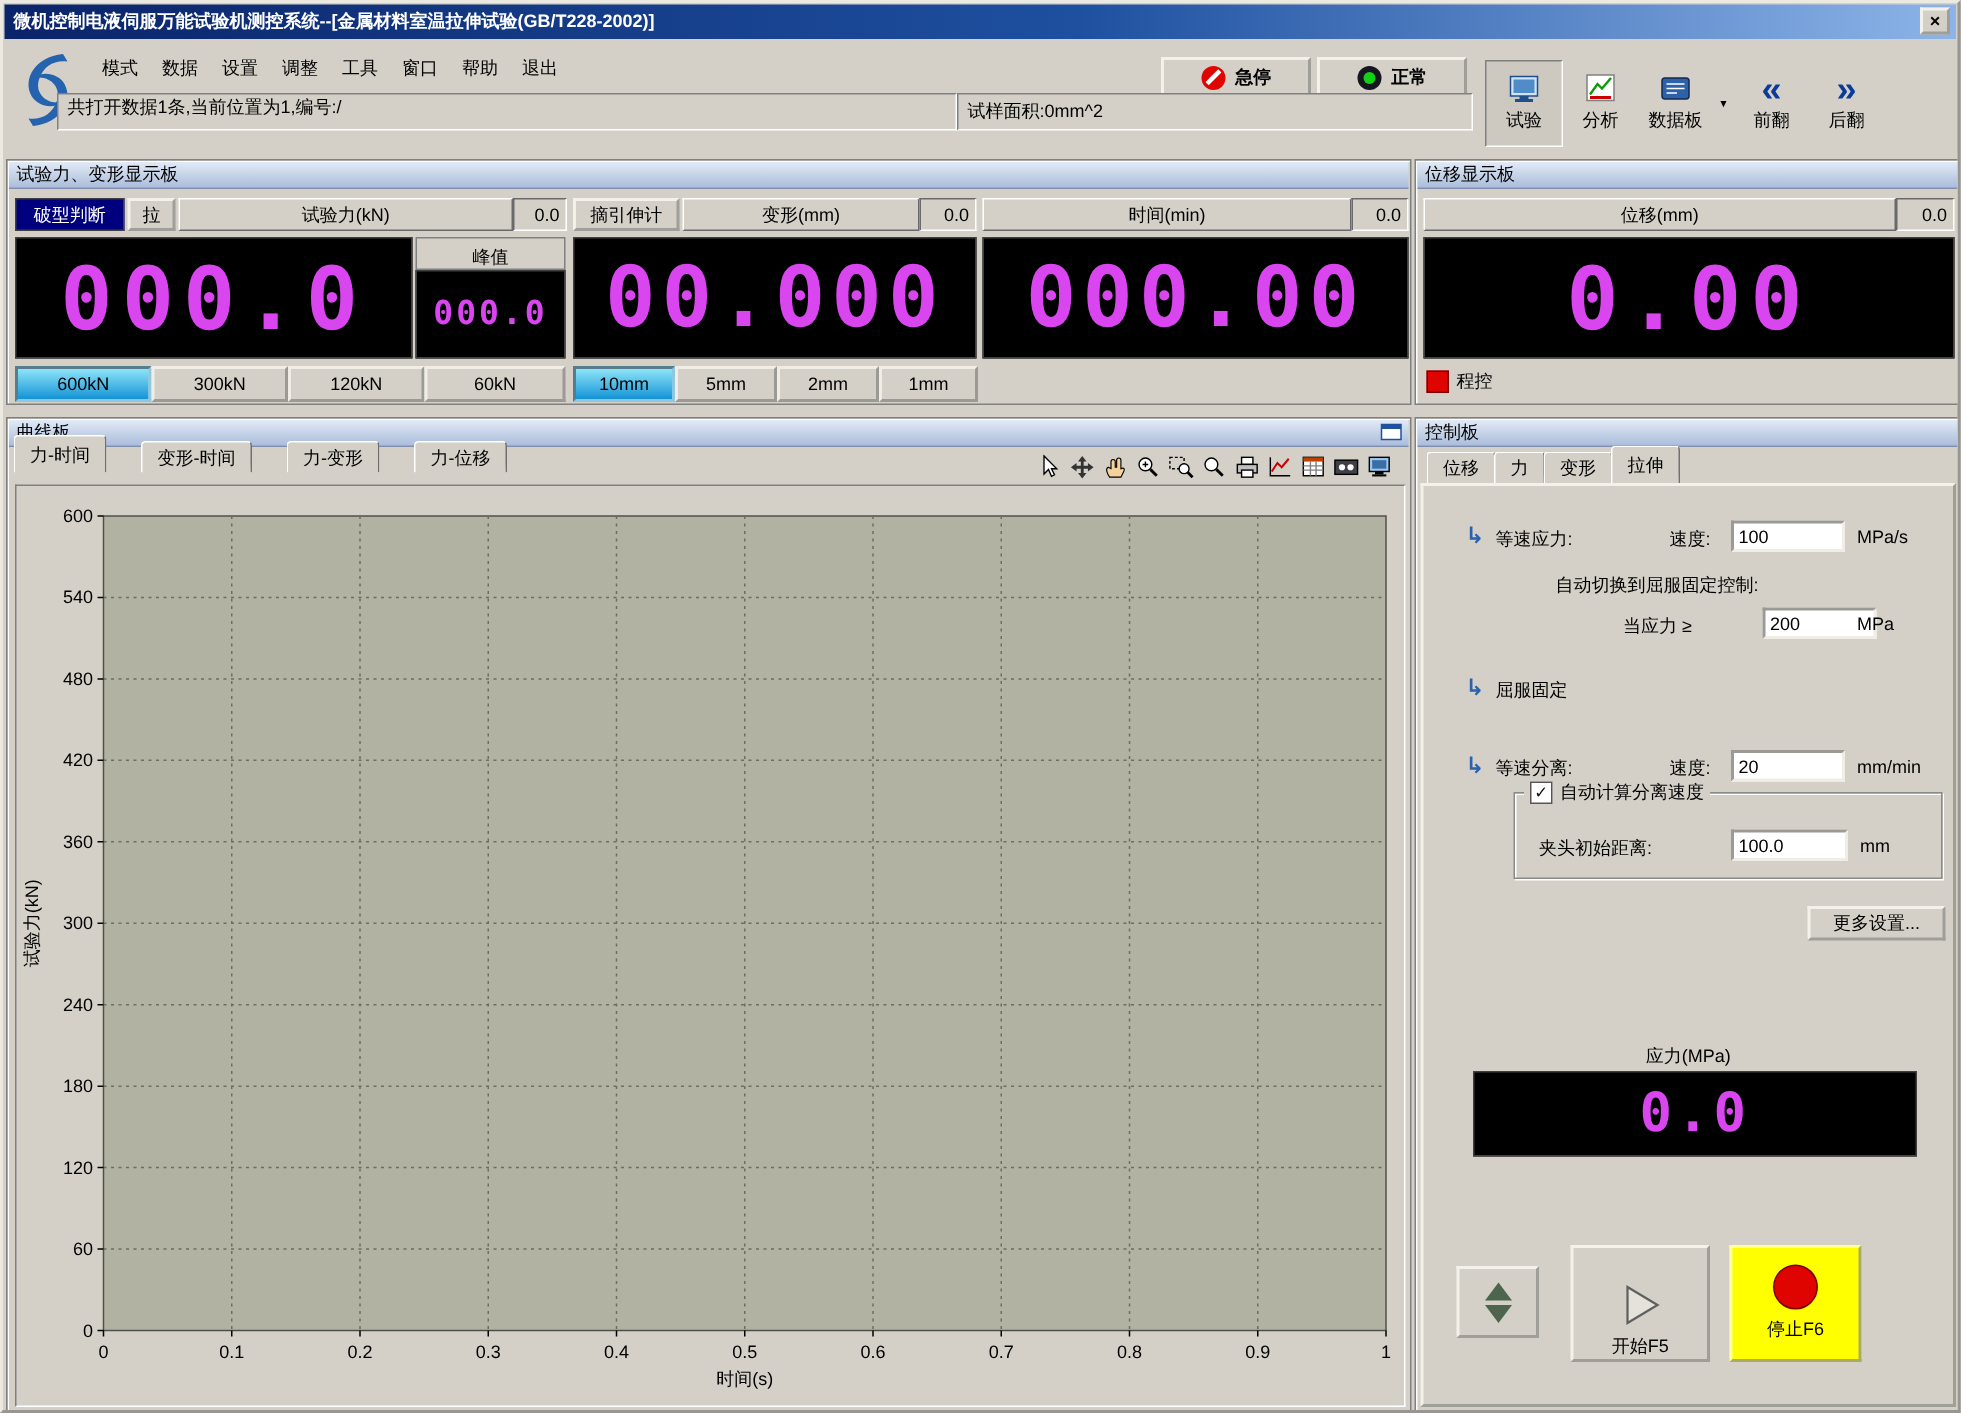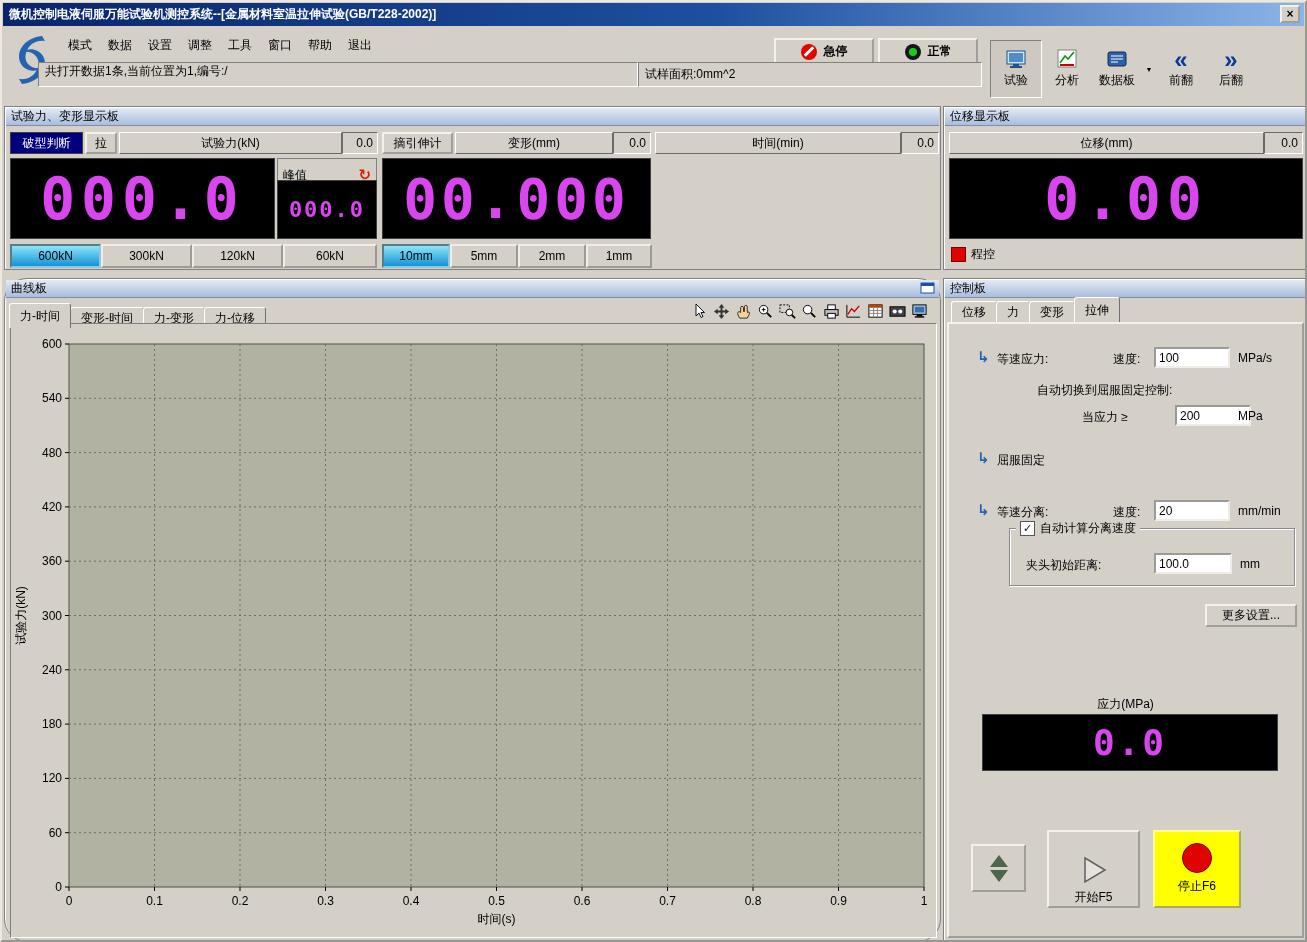--- a/index.html
+++ b/index.html
@@ -136,21 +136,21 @@
     <div class="abs lblbox" style="left:114px;top:25px;width:223px;height:22px;">
       <span>试验力(kN)</span>
     </div>
     <div class="abs valbox" style="left:337px;top:25px;width:36px;height:22px;">
       <span>0.0</span>
     </div>
 
     <div class="abs seg" style="left:5px;top:51px;width:265px;height:81px;font-size:58px;letter-spacing:6px;">
       <span>000.0</span>
     </div>
-    <div class="abs" style="left:272px;top:51px;width:100px;height:22px;border:1px solid #808080;background:#d4d0c8;display:flex;align-items:center;justify-content:space-between;padding:16px 5px;">
+    <div class="abs" style="left:272px;top:51px;width:100px;height:22px;border:1px solid #808080;background:#d4d0c8;display:flex;align-items:center;justify-content:space-between;padding:4px 5px;flex-direction:column;">
       <span>峰值</span>
       <span style="color:#d42200;font-weight:bold;font-size:15px;">↻</span>
     </div>
     <div class="abs seg" style="left:272px;top:73px;width:100px;height:59px;font-size:22px;letter-spacing:2px;">
       <span>000.0</span>
     </div>
 
     <div class="abs rangebtn active" style="left:5px;top:137px;width:91px;height:24px;">
         <span>600kN</span>
       </div>
@@ -187,20 +187,23 @@
       </div>
     <div class="abs rangebtn" style="left:581px;top:137px;width:66px;height:24px;">
         <span>1mm</span>
       </div>
 
     <div class="abs lblbox" style="left:650px;top:25px;width:246px;height:22px;">
       <span>时间(min)</span>
     </div>
     <div class="abs valbox" style="left:896px;top:25px;width:38px;height:22px;">
       <span>0.0</span>
+    </div>
+    <div class="abs seg" style="left:650px;top:51px;width:284px;height:81px;font-size:56px;letter-spacing:4px;">
+      <span>000.00</span>
     </div>
   </div>
 
   <div class="abs panel" style="left:941px;top:104px;width:364px;height:164px;">
     <div class="phead">
       <span>位移显示板</span>
     </div>
     <div class="abs lblbox" style="left:5px;top:25px;width:315px;height:22px;">
       <span>位移(mm)</span>
     </div>
@@ -209,32 +212,32 @@
     </div>
     <div class="abs seg" style="left:5px;top:51px;width:354px;height:81px;font-size:58px;letter-spacing:6px;">
       <span>0.00</span>
     </div>
     <div class="abs" style="left:7px;top:139px;height:16px;display:flex;align-items:center;gap:5px;">
       <span style="width:13px;height:13px;background:#e00400;border:1px solid #7a0000;display:inline-block;"></span>
       <span>程控</span>
     </div>
   </div>
 
-  <div class="abs panel" style="left:2px;top:276px;width:937px;height:664px;border-radius:23px;">
+  <div class="abs panel" style="left:2px;top:276px;width:937px;height:664px;">
     <div class="phead">
       <span>曲线板</span>
     </div>
     <div class="abs" style="right:4px;top:3px;width:16px;height:13px;">
       <svg width="16" height="13" viewBox="0 0 16 13">
         <rect x="1" y="1" width="13" height="10" fill="#fff" stroke="#2050a0"></rect>
         <rect x="1" y="1" width="13" height="3" fill="#2050a0"></rect>
       </svg>
     </div>
 
-    <div class="abs" style="left:4px;top:25px;height:24px;display:flex;align-items:flex-end;">
+    <div class="abs" style="left:4px;top:12px;height:24px;display:flex;align-items:flex-end;gap:24px;">
       <div class="tab active">
           <span>力-时间</span>
         </div>
       <div class="tab">
           <span>变形-时间</span>
         </div>
       <div class="tab">
           <span>力-变形</span>
         </div>
       <div class="tab">

